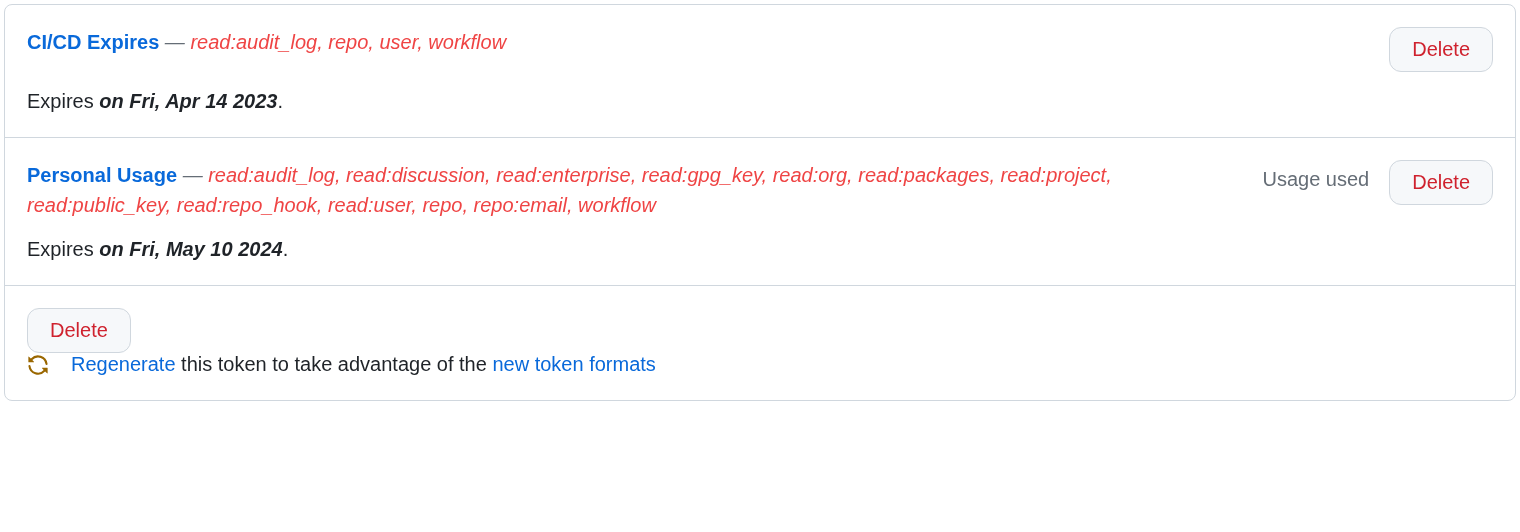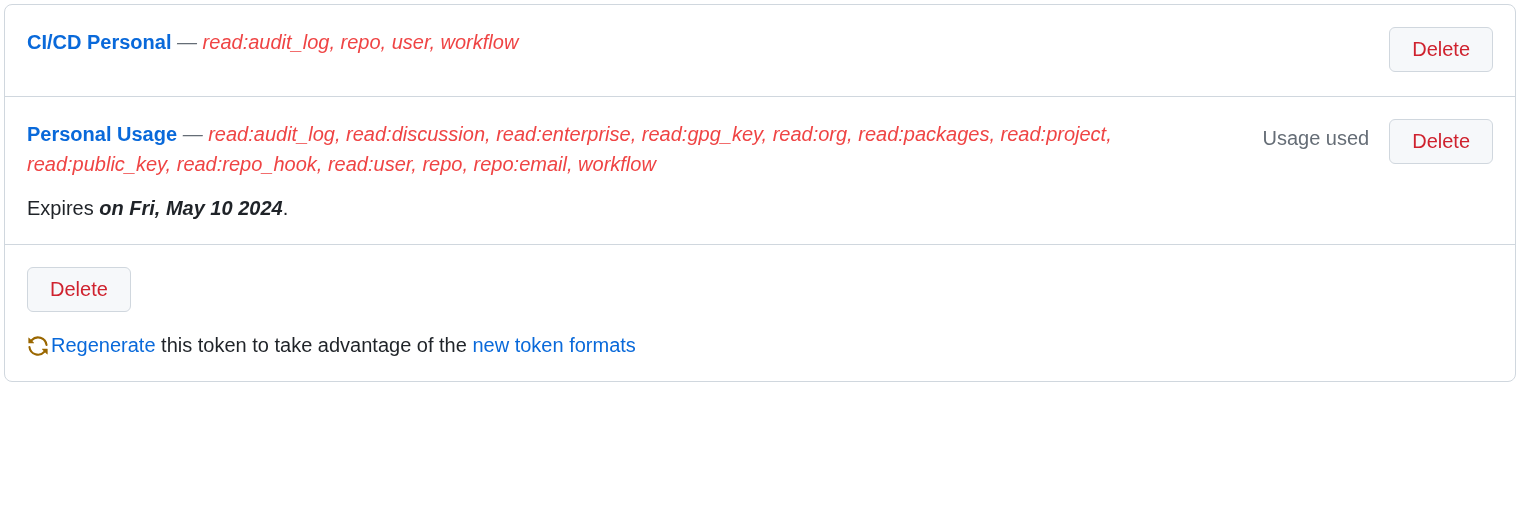--- a/index.html
+++ b/index.html
@@ -45,42 +45,42 @@
       font-style: italic;
     }
     .last-used {
       color: #656d76;
       white-space: nowrap;
       padding-top: 8px;
     }
     .delete-btn {
       background: #f6f8fa;
       border: 1px solid #d0d7de;
-      border-radius: 6px;
+      border-radius: 12px;
       color: #cf222e;
       font-weight: 500;
       font-size: 20px;
       padding: 10px 22px;
       cursor: pointer;
       white-space: nowrap;
       font-family: inherit;
     }
     .expires-line {
       margin-top: 18px;
       color: #1f2328;
     }
     .expires-date {
       font-style: italic;
       font-weight: 600;
     }
     .info-line {
-      margin-top: 22px;
+      margin-top: 0;
       display: flex;
       align-items: center;
-      gap: 2px;
+      gap: 22px;
     }
     .link {
       color: #0969da;
       text-decoration: none;
     }
     .warning-text {
       color: #9a6700;
     }
     .icon-sync {
       display: inline-block;
@@ -96,23 +96,26 @@
     }
   </style>
 </head>
 <body>
 
 <div class="token-list">
 
   <div class="token-item">
     <div class="token-row-top">
       <div class="token-main">
-        <a class="token-name" href="#">CI/CD Personal</a><span class="dash"> — </span><span class="scopes">read:audit_log, repo, user, workflow</span>
+        <a class="token-name" href="#">CI/CD Expires</a><span class="dash"> — </span><span class="scopes">read:audit_log, repo, user, workflow</span>
       </div>
       <button class="delete-btn">Delete</button>
+    </div>
+    <div class="expires-line">
+      <span>Expires </span><span class="expires-date">on Fri, Apr 14 2023</span><span>.</span>
     </div>
   </div>
 
   <div class="token-item">
     <div class="token-row-top">
       <div class="token-main">
         <a class="token-name" href="#">Personal Usage</a><span class="dash"> — </span><span class="scopes">read:audit_log, read:discussion, read:enterprise, read:gpg_key, read:org, read:packages, read:project, read:public_key, read:repo_hook, read:user, repo, repo:email, workflow</span>
       </div>
       <div class="last-used">Usage used</div>
       <button class="delete-btn">Delete</button>

